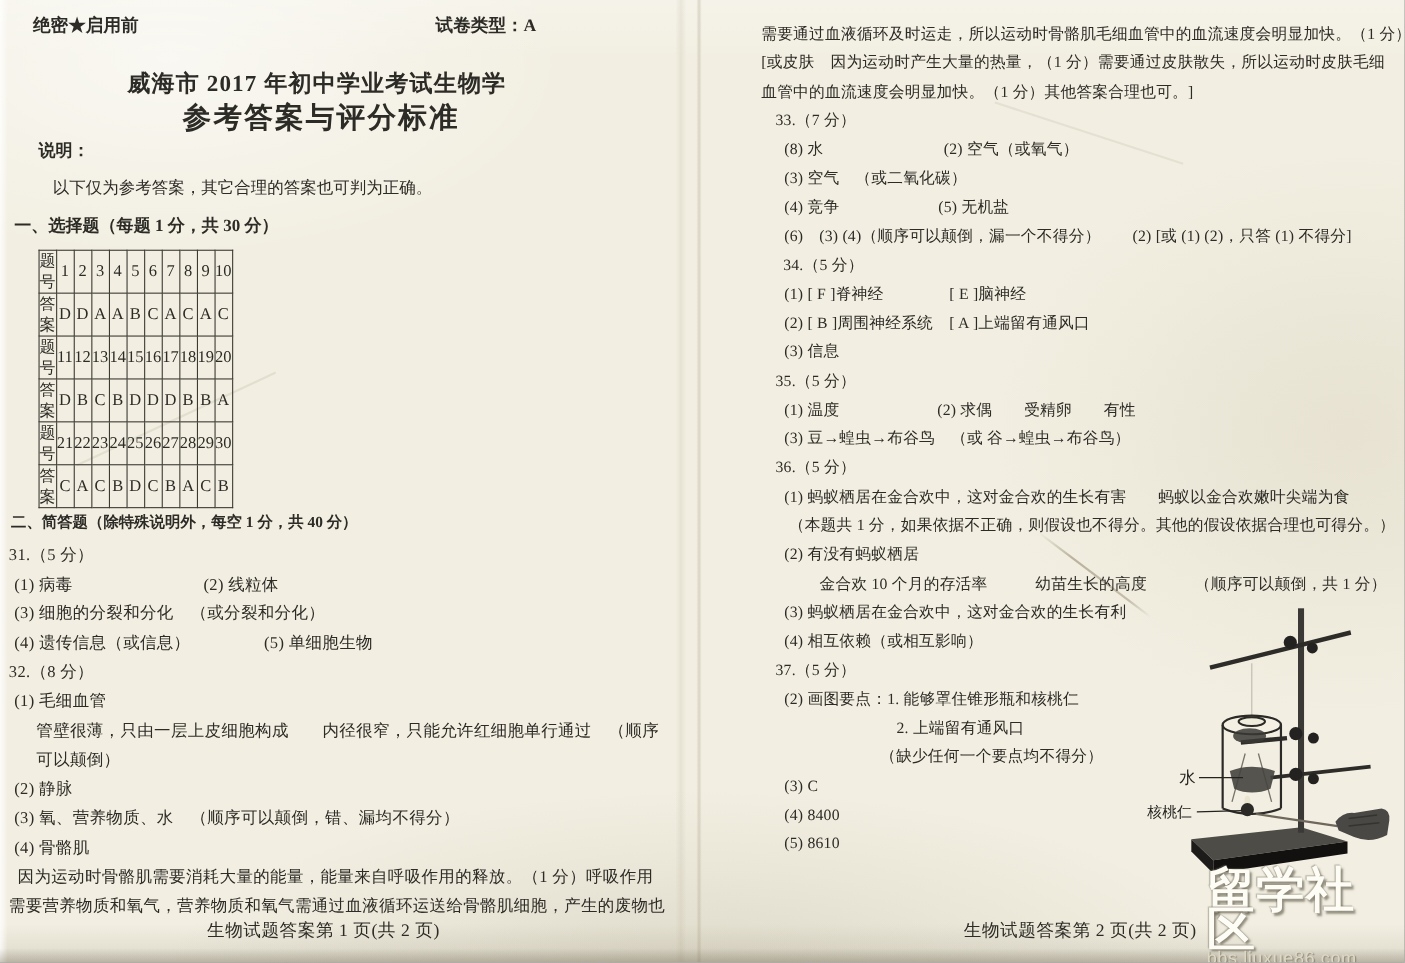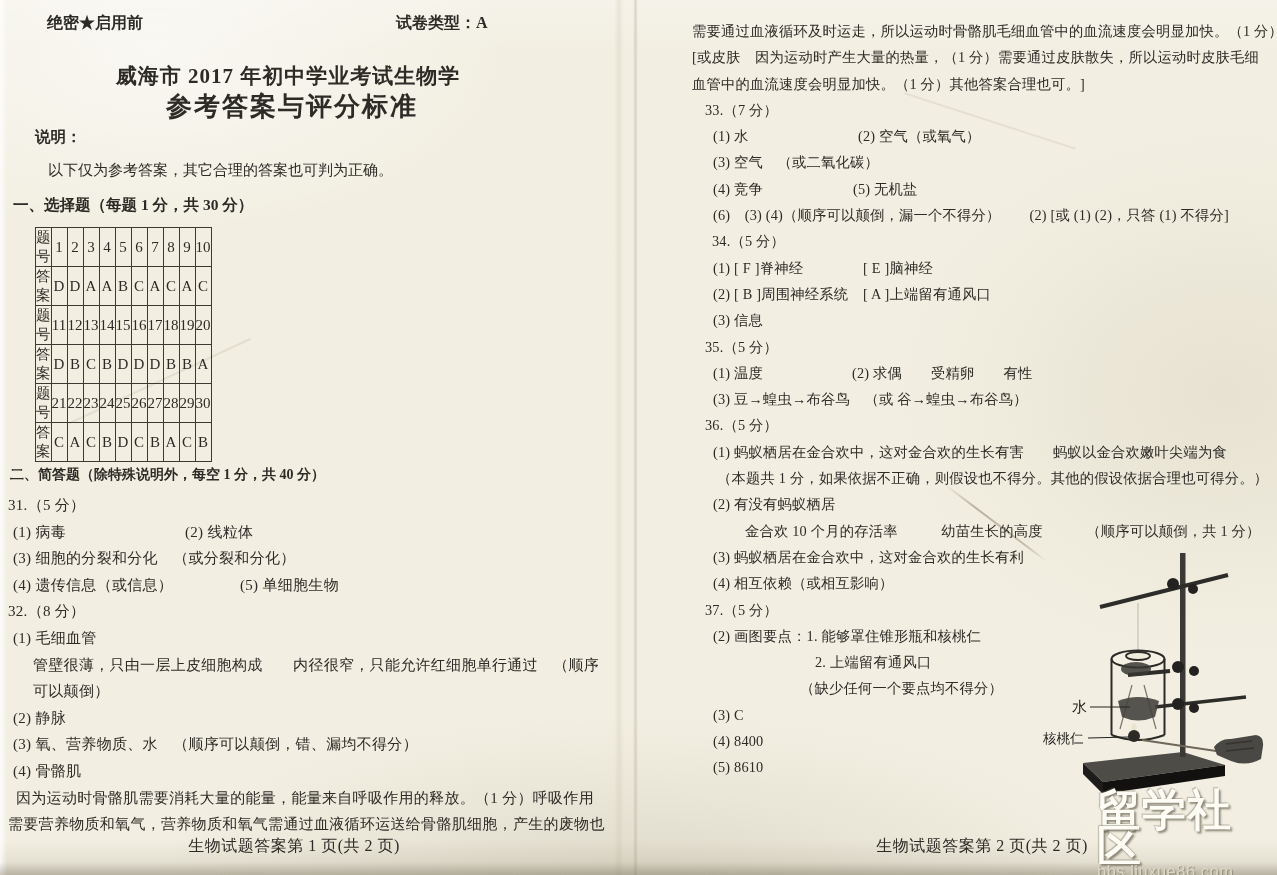--- a/index.html
+++ b/index.html
@@ -76,21 +76,21 @@
 
   <div class="tex edge-left"></div>
   <div class="tex fold-left"></div>
   <div class="tex fold-center"></div>
   <div class="tex crease-diag"></div>
   <div class="tex wrinkle1"></div>
   <div class="tex wrinkle2"></div>
   <div class="tex edge-bottom"></div>
 
   <div class="page">
-    <div class="abs hdr b" style="left:47px;top:13px;">绝密★启用前</div>
+    <div class="abs hdr b" style="left:30px;top:13px;">绝密★启用前</div>
     <div class="abs hdr b" style="left:396px;top:13px;">试卷类型：A</div>
 
     <div class="abs title1 b center" style="left:8px;top:62px;width:560px;">威海市 2017 年初中学业考试生物学</div>
     <div class="abs title2 b center" style="left:8px;top:89px;width:568px;">参考答案与评分标准</div>
 
     <div class="abs b" style="left:35px;top:127px;font-size:15.5px;">说明：</div>
     <div class="abs" style="left:48px;top:161px;font-size:15px;">以下仅为参考答案，其它合理的答案也可判为正确。</div>
 
     <div class="abs b" style="left:13px;top:195px;font-size:15.5px;">一、选择题（每题 1 分，共 30 分）</div>
 
@@ -197,21 +197,21 @@
 
     <div class="abs footer center" style="left:8px;top:836px;width:572px;">生物试题答案第 1 页(共 2 页)</div>
   </div>
 
   <div class="page">
     <div class="body2">
       <div class="line pr0">需要通过血液循环及时运走，所以运动时骨骼肌毛细血管中的血流速度会明显加快。（1 分）</div>
       <div class="line pr0">[或皮肤　因为运动时产生大量的热量，（1 分）需要通过皮肤散失，所以运动时皮肤毛细</div>
       <div class="line pr0">血管中的血流速度会明显加快。（1 分）其他答案合理也可。]</div>
       <div class="line qn2">33.（7 分）</div>
-      <div class="line it2"><span class="pa" style="width:145px;">(1) 水</span><span>(2) 空气（或氧气）</span></div>
+      <div class="line it2"><span class="pa" style="width:145px;">(8) 水</span><span>(2) 空气（或氧气）</span></div>
       <div class="line it2">(3) 空气　（或二氧化碳）</div>
       <div class="line it2"><span class="pa" style="width:140px;">(4) 竞争</span><span>(5) 无机盐</span></div>
       <div class="line it2">(6)　(3) (4)（顺序可以颠倒，漏一个不得分）　　(2) [或 (1) (2)，只答 (1) 不得分]</div>
       <div class="line q34">34.（5 分）</div>
       <div class="line it2"><span class="pa" style="width:150px;">(1) [ F ]脊神经</span><span>[ E ]脑神经</span></div>
       <div class="line it2"><span class="pa" style="width:150px;">(2) [ B ]周围神经系统</span><span>[ A ]上端留有通风口</span></div>
       <div class="line it2">(3) 信息</div>
       <div class="line qn2">35.（5 分）</div>
       <div class="line it2"><span class="pa" style="width:139px;">(1) 温度</span><span>(2) 求偶　　受精卵　　有性</span></div>
       <div class="line it2">(3) 豆→蝗虫→布谷鸟　（或 谷→蝗虫→布谷鸟）</div>

